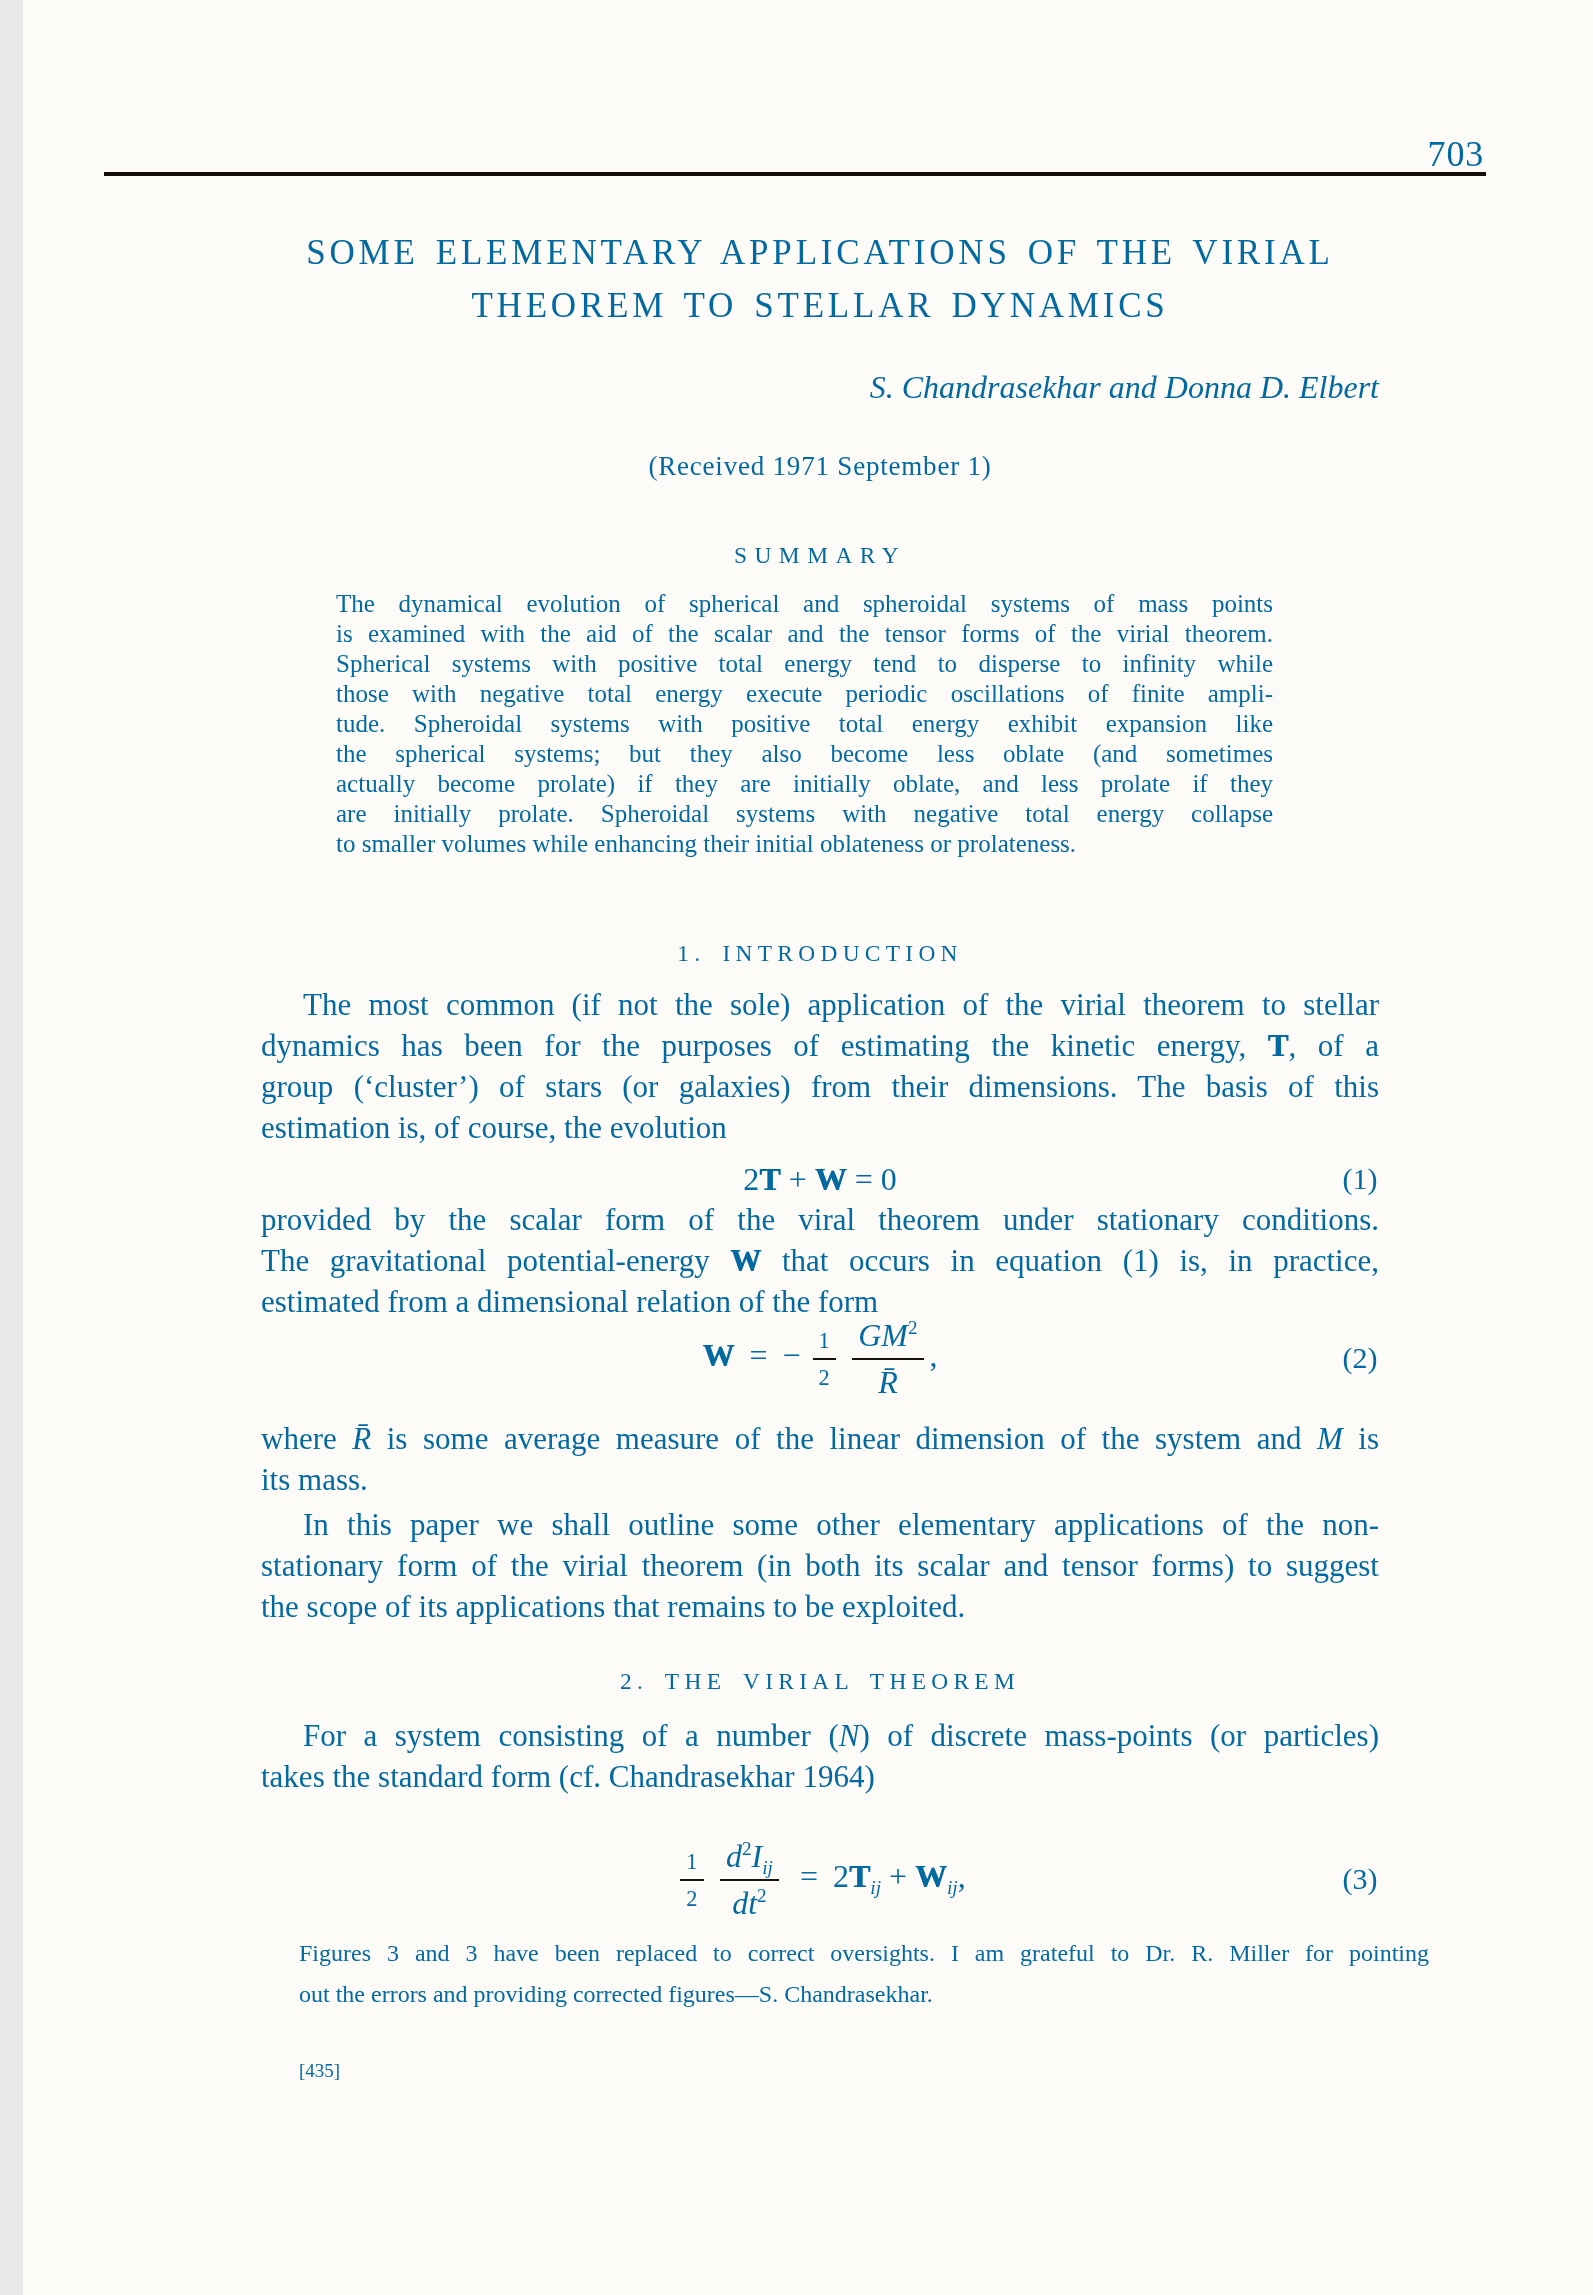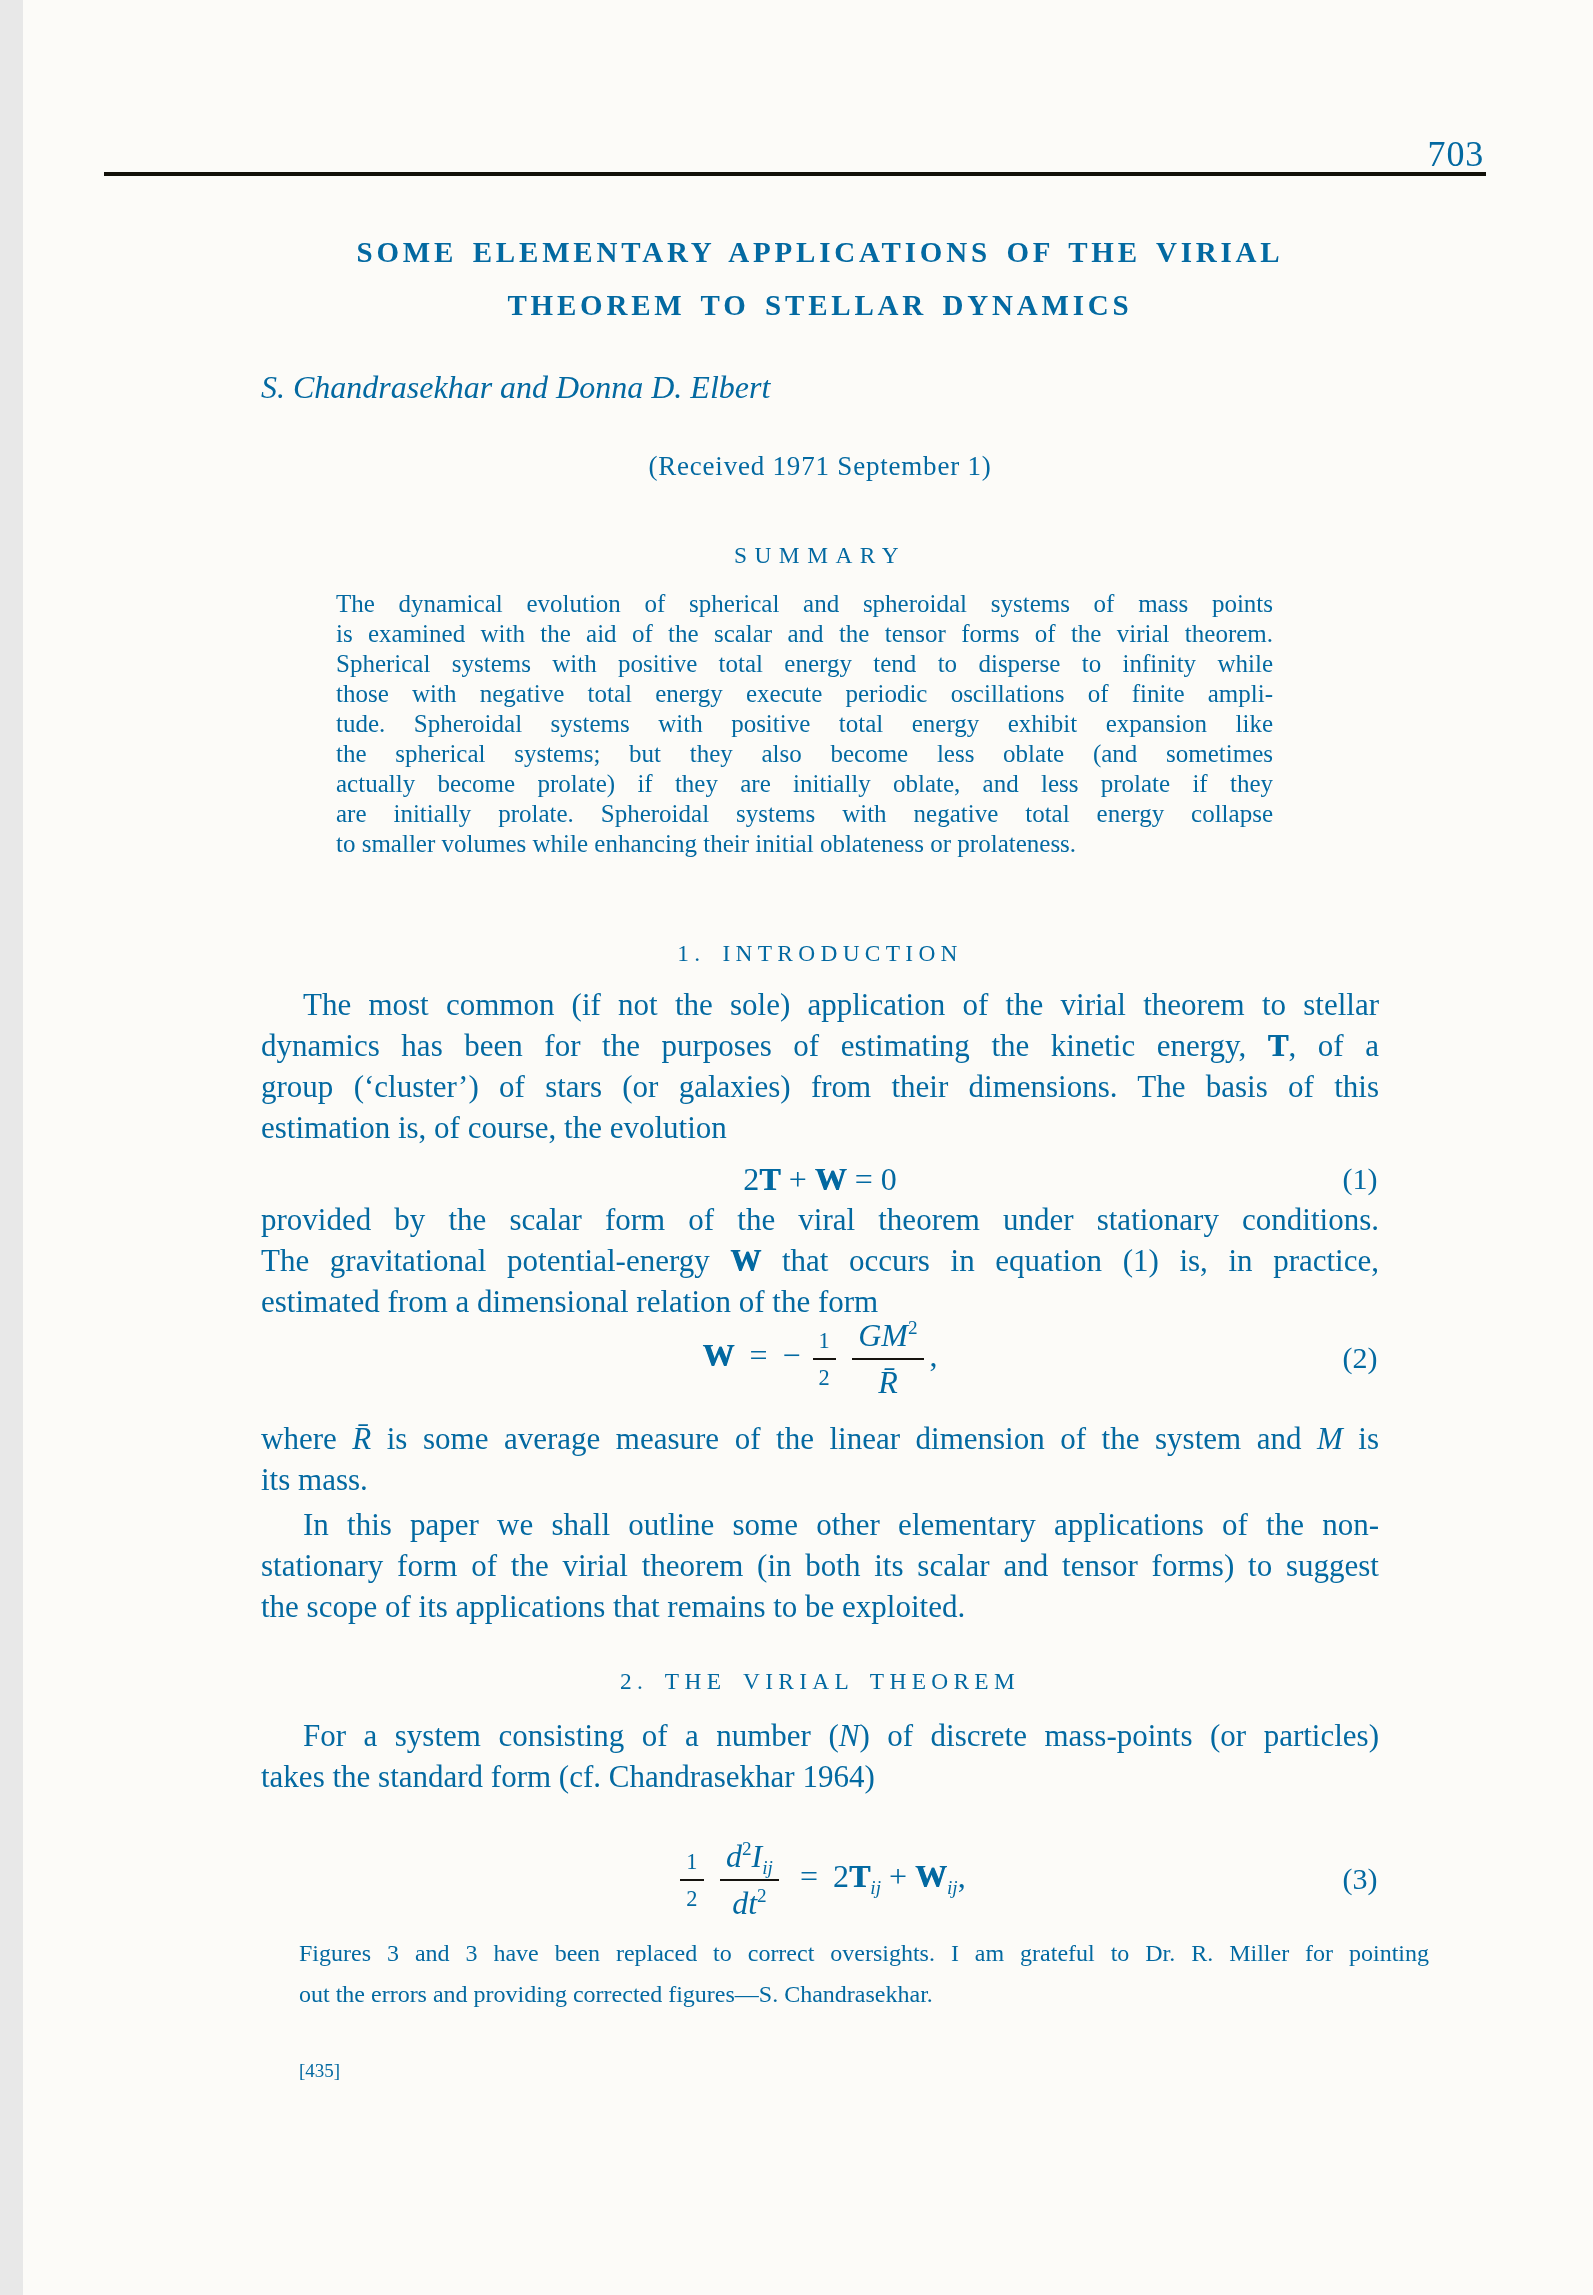--- a/index.html
+++ b/index.html
@@ -19,28 +19,28 @@
   }
   .toprule {
     position:absolute; top:172px; left:81px; width:1382px; height:3.8px;
     background:#121009;
   }
 
   .col { position:absolute; left:238px; top:0; width:1118px; }
 
   .title {
     position:absolute; top:226px; left:0; width:100%; margin:0;
-    text-align:center; font-size:29px; font-weight:700;
+    text-align:center; font-size:35px; font-weight:400;
     letter-spacing:3.8px; line-height:53px; word-spacing:4.5px;
   }
   .title .tline { display:block; }
 
   .authors {
     position:absolute; top:369px; left:0; width:100%;
-    text-align:left; font-style:italic; font-size:32px;
+    text-align:right; font-style:italic; font-size:32px;
   }
   .received {
     position:absolute; top:451px; left:0; width:100%;
     text-align:center; font-size:27px; letter-spacing:0.8px;
   }
 
   .sum-head {
     position:absolute; top:542px; left:0; width:100%;
     text-align:center; font-size:23.4px; letter-spacing:7.5px;
   }

